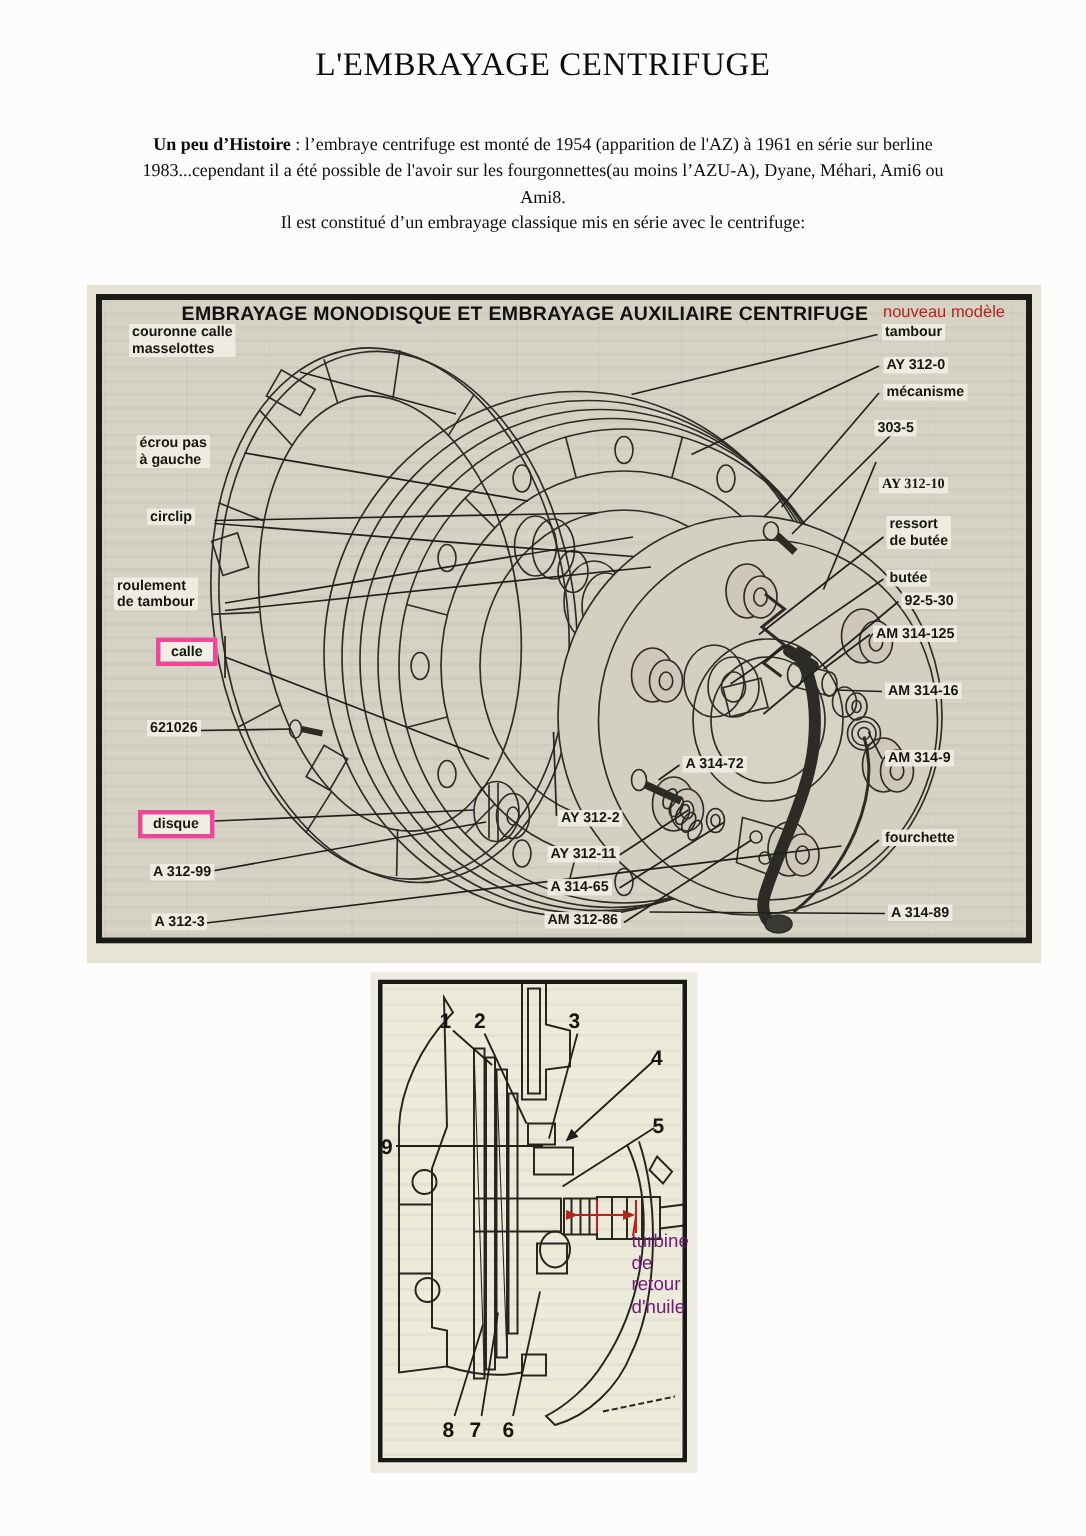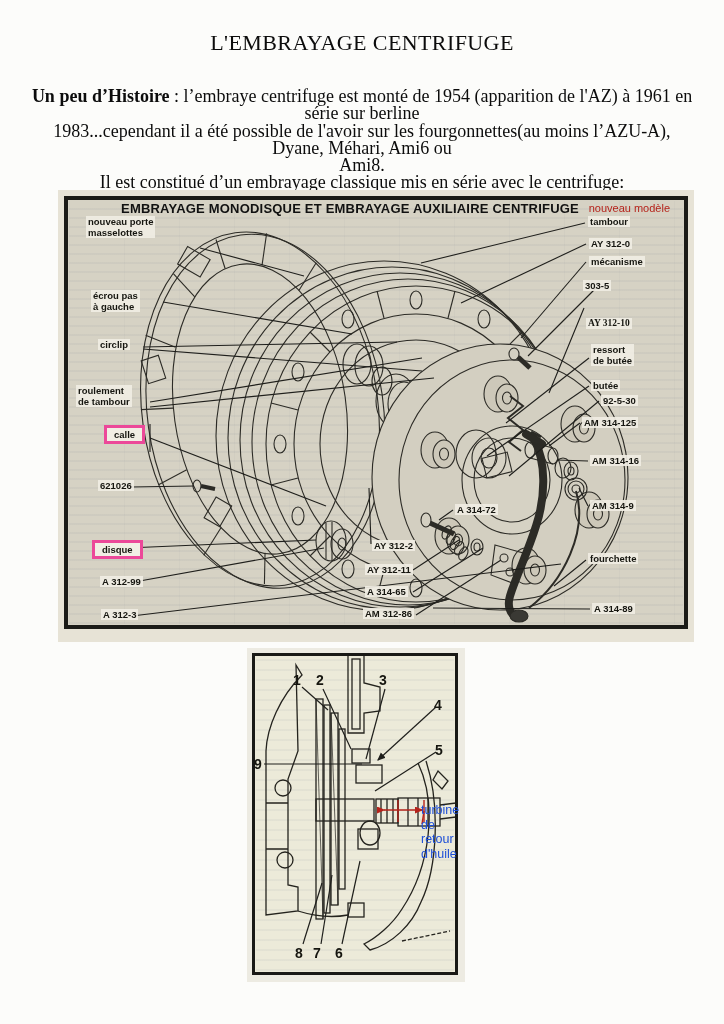--- a/index.html
+++ b/index.html
@@ -3,21 +3,21 @@
 <meta charset="utf-8">
 <style>
   html,body{margin:0;padding:0;}
   body{width:724px;height:1024px;background:#fcfcfa;position:relative;
        font-family:"Liberation Serif",serif;color:#0c0c0c;overflow:hidden;}
 
   #page-title{position:absolute;top:30px;left:0;width:724px;text-align:center;
       font-size:22px;font-weight:400;letter-spacing:.4px;margin:0;font-family:Liberation Serif, serif;}
 
   #intro{position:absolute;top:88px;left:30px;width:664px;text-align:center;
-      font-size:18px;line-height:17.3px;}
+      font-size:12px;line-height:17.3px;}
   #intro b{font-weight:700;}
 
   
   #main-wrap{position:absolute;left:58px;top:190px;width:636px;height:452px;
       background:#e7e3d6;}
   #main-frame{position:absolute;left:6px;top:6px;width:624px;height:433px;
       background:#d6d2c4;}
   #main-frame::before{content:"";position:absolute;inset:5px;pointer-events:none;
       background:
         repeating-linear-gradient(0deg, rgba(73,87,118,.055) 0 2px, transparent 2px 9px),
@@ -244,21 +244,21 @@
           <line x1="349" y1="374" x2="395" y2="344"></line>
           <line x1="349" y1="396" x2="419" y2="352"></line>
           <line x1="352" y1="419" x2="437" y2="364"></line>
         </g>
 
       <rect x="2" y="2" width="620" height="429" fill="none" stroke="#1b1b17" stroke-width="4"></rect>
     </svg>
 
     <div id="main-title">EMBRAYAGE MONODISQUE ET EMBRAYAGE AUXILIAIRE CENTRIFUGE</div>
     <div id="main-tag" style="color: rgb(181, 35, 27);">nouveau modèle</div>
-  <div class="part-label" style="left: 22px; top: 20px;">nouveau porte
+  <div class="part-label" style="left: 22px; top: 20px;">couronne calle
 masselottes</div>
       <div class="part-label" style="left: 27px; top: 94px;">écrou pas
 à gauche</div>
       <div class="part-label" style="left: 34px; top: 143px;">circlip</div>
       <div class="part-label" style="left: 12px; top: 189px;">roulement
 de tambour</div>
       <div class="part-label boxed" style="left: 40px; top: 229px;">calle</div>
       <div class="part-label" style="left: 34px; top: 284px;">621026</div>
       <div class="part-label boxed" style="left: 28px; top: 344px;">disque</div>
       <div class="part-label" style="left: 36px; top: 380px;">A 312-99</div>
@@ -354,21 +354,21 @@
           <line x1="184" y1="99" x2="123" y2="138"></line>
           <line x1="12" y1="111" x2="110" y2="111"></line>
           <line x1="51" y1="291" x2="70" y2="230"></line>
           <line x1="69" y1="291" x2="80" y2="222"></line>
           <line x1="90" y1="291" x2="108" y2="208"></line>
         </g>
 
       <rect x="1.5" y="1.5" width="203" height="319" fill="none" stroke="#191916" stroke-width="3"></rect>
     </svg>
 
-    <div id="turbine-note" style="color: #1d4ed8; left: 169px; top: 150px;">turbine
+    <div id="turbine-note" style="color: #701a75; left: 169px; top: 167px;">turbine
 de retour
 d'huile</div>
   <div class="callout-num" style="left: 41px; top: 19px;">1</div>
       <div class="callout-num" style="left: 64px; top: 19px;">2</div>
       <div class="callout-num" style="left: 127px; top: 19px;">3</div>
       <div class="callout-num" style="left: 182px; top: 44px;">4</div>
       <div class="callout-num" style="left: 183px; top: 89px;">5</div>
       <div class="callout-num" style="left: 2px; top: 103px;">9</div>
       <div class="callout-num" style="left: 43px; top: 292px;">8</div>
       <div class="callout-num" style="left: 61px; top: 292px;">7</div>

